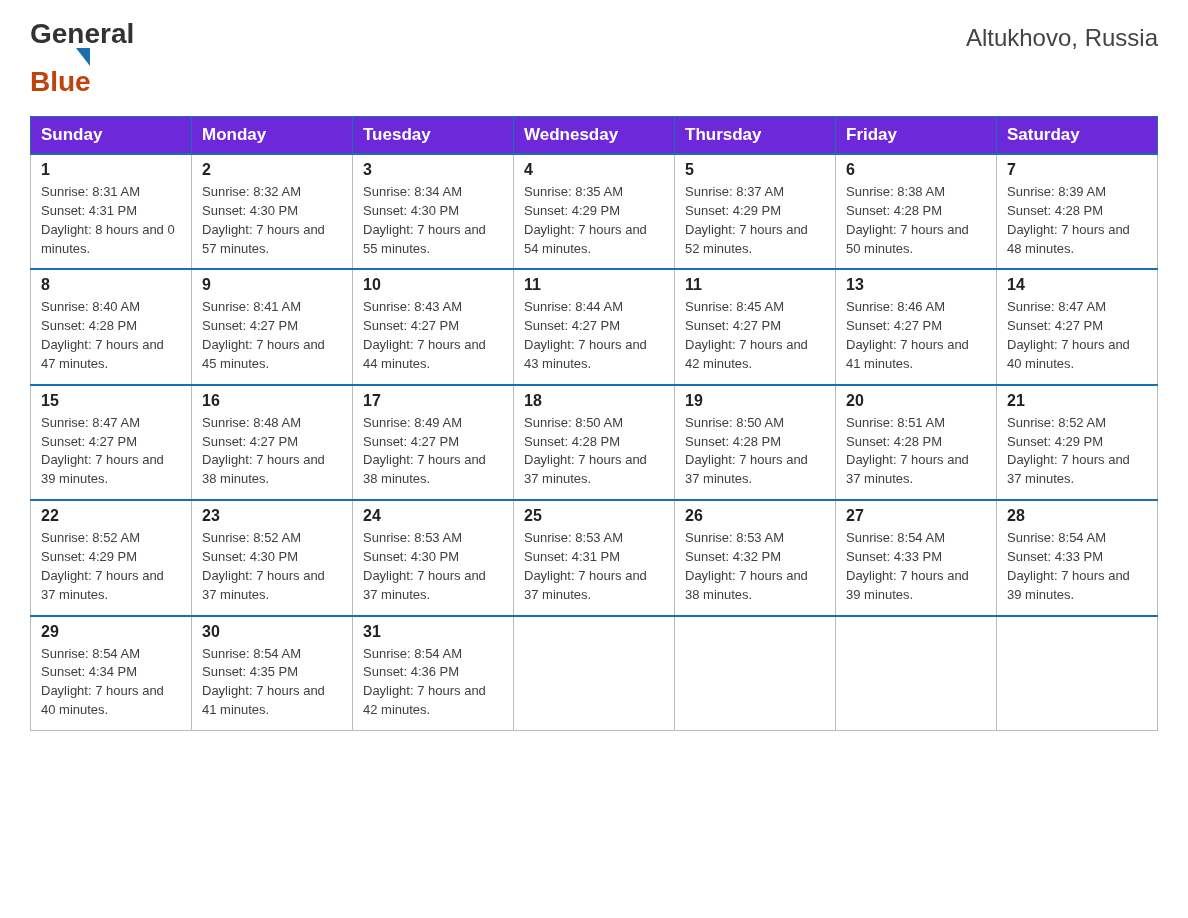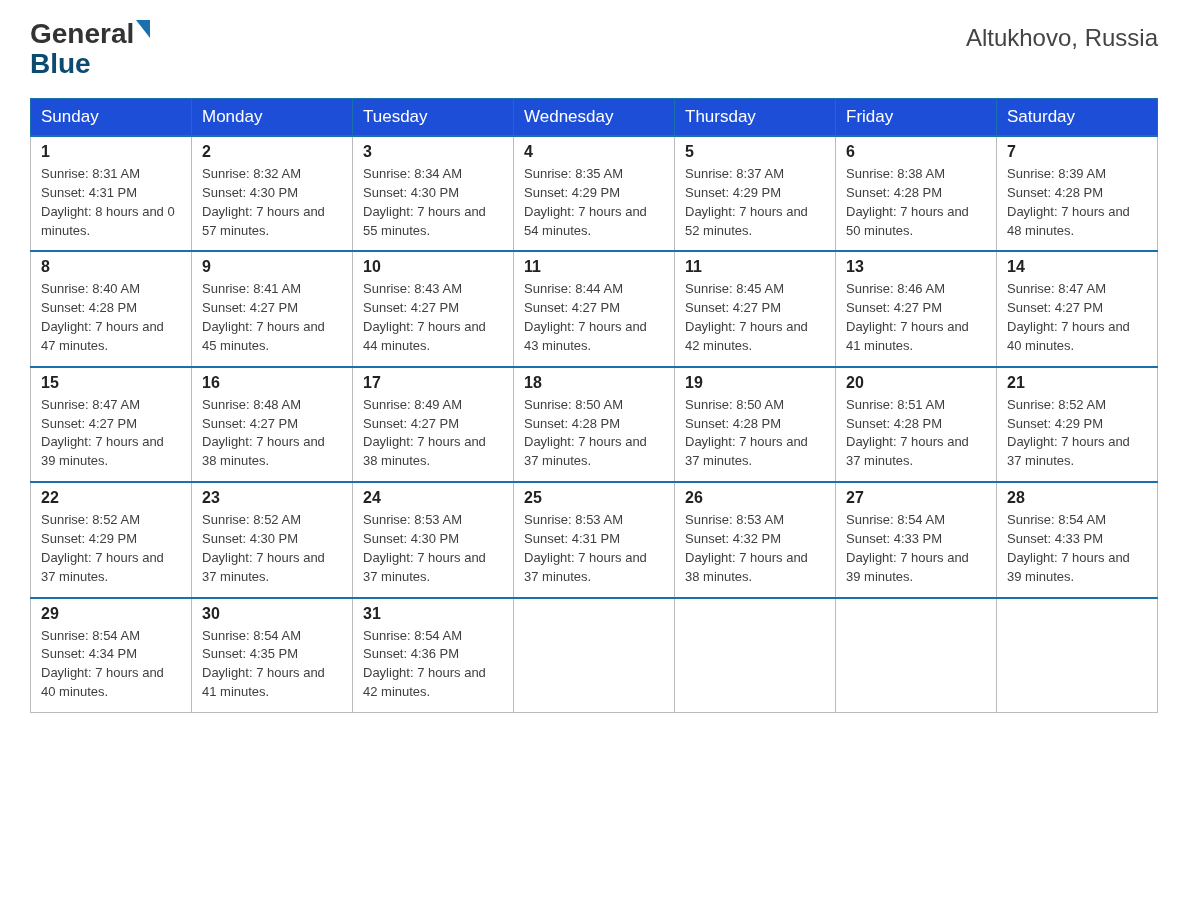--- a/index.html
+++ b/index.html
@@ -31,21 +31,21 @@
       width: 0; height: 0;
       border-left: 14px solid transparent;
       border-top: 18px solid #1a6faf;
       display: inline-block;
       margin-left: 2px;
       vertical-align: middle;
     }
     .logo-line2 {
       font-size: 28px;
       font-weight: bold;
-      color: #0c4a6e;
+      color: #c2410c;
       line-height: 1;
       margin-top: 2px;
     }
     .title-block {
       text-align: right;
     }
     .month-title {
       font-size: 52px;
       font-weight: bold;
       color: #222;
@@ -55,24 +55,24 @@
       font-size: 24px;
       color: #444;
       margin-top: 4px;
     }
     .calendar {
       width: 100%;
       border-collapse: collapse;
       border: 1px solid #999;
     }
     .calendar th {
-      background-color: #1d4ed8;
+      background-color: #6d28d9;
       color: #fff;
       font-size: 17px;
-      font-weight: normal;
+      font-weight: bold;
       padding: 8px 10px;
       text-align: left;
       border: 1px solid #1a6faf;
     }
     .calendar td {
       vertical-align: top;
       padding: 6px 10px 10px 10px;
       border: 1px solid #bbb;
       width: calc(100% / 7);
       font-size: 13px;
@@ -99,21 +99,21 @@
     }
     .calendar tr:not(:first-of-type) td {
       border-top: 2px solid #1a6faf;
     }
   </style>
 </head>
 <body>
 
 <div class="header">
   <div class="logo">
-    <div style="display:flex;">
+    <div style="display:flex;align-items:center;flex-direction:column;">
       <span class="logo-text">General</span>
       <span class="logo-arrow"></span>
     </div>
     <div class="logo-line2">Blue</div>
   </div>
   <div class="title-block">
     <div class="location">Altukhovo, Russia</div>
   </div>
 </div>
 

